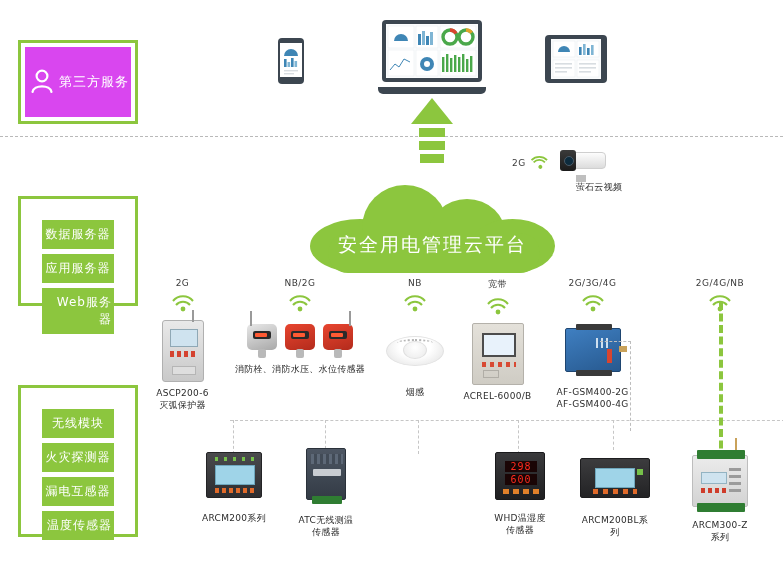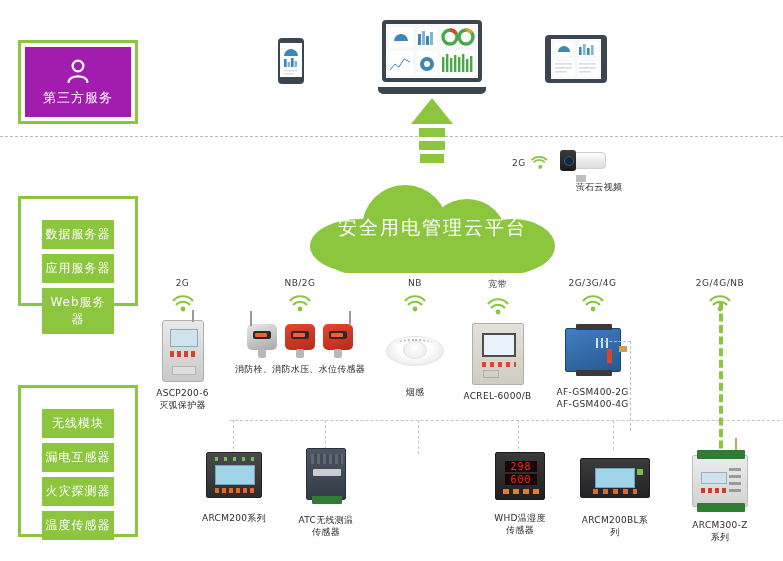--- a/index.html
+++ b/index.html
@@ -26,39 +26,39 @@
   }
   .panel-band {
     background: #8CC63E;
     color: #fff;
     text-align: center;
     font-size: 12px;
     letter-spacing: 1px;
     padding: 6px 2px;
     margin-bottom: 5px;
   }
-  .panel-band:last-child { margin-bottom: 8px; }
+  .panel-band:last-child { margin-bottom: 8px; text-align: right; }
 
   .third-party {
     position: absolute;
     left: 18px; top: 40px; width: 120px; height: 84px;
     border: 3px solid #8CC63E; background: #fff; padding: 4px;
   }
   .third-party-inner {
-    background: #a21caf; width: 100%; height: 100%;
-    display: flex; flex-direction: column;
+    background: #d946ef; width: 100%; height: 100%;
+    display: flex; flex-direction: row;
     align-items: center; justify-content: center; gap: 2px;
   }
   .third-party-label { color:#fff; font-size: 13px; letter-spacing: 1px; }
 
   
   .cloud { position: absolute; left: 310px; top: 185px; width: 245px; height: 88px; }
   .cloud .lobe { position: absolute; background: #8CC63E; border-radius: 50%; }
   .cloud-label {
-    position: absolute; width: 100%; top: 30px; text-align: center;
+    position: absolute; width: 100%; top: 47px; text-align: center;
     color: #fff; font-size: 19px; letter-spacing: 2px; z-index: 5;
   }
 
   
   .uparrow { position: absolute; left: 410px; top: 98px; width: 44px; }
   .uparrow .tri {
     width: 0; height: 0; margin: 0 auto;
     border-left: 21px solid transparent;
     border-right: 21px solid transparent;
     border-bottom: 26px solid #8CC63E;
@@ -243,22 +243,22 @@
   </div>
 
   <div class="panel" style="left:18px;top:196px;width:120px;height:110px;">
     <div class="panel-band">数据服务器</div>
     <div class="panel-band">应用服务器</div>
     <div class="panel-band">Web服务器</div>
   </div>
 
   <div class="panel" style="left:18px;top:385px;width:120px;height:152px;">
     <div class="panel-band">无线模块</div>
+    <div class="panel-band">火灾探测器</div>
     <div class="panel-band">漏电互感器</div>
-    <div class="panel-band">火灾探测器</div>
     <div class="panel-band">温度传感器</div>
   </div>
 
   <div class="node" style="left:278px;top:38px;">
     <div class="phone">
       <div class="s">
         <svg class="dash" viewBox="0 0 22 34">
           <rect x="1" y="1" width="20" height="32" fill="#fff"></rect>
           <path d="M4 13 a7 7 0 0 1 14 0 z" fill="#3f86b5"></path>
           <rect x="4" y="16" width="2.6" height="8" fill="#3f86b5"></rect>

